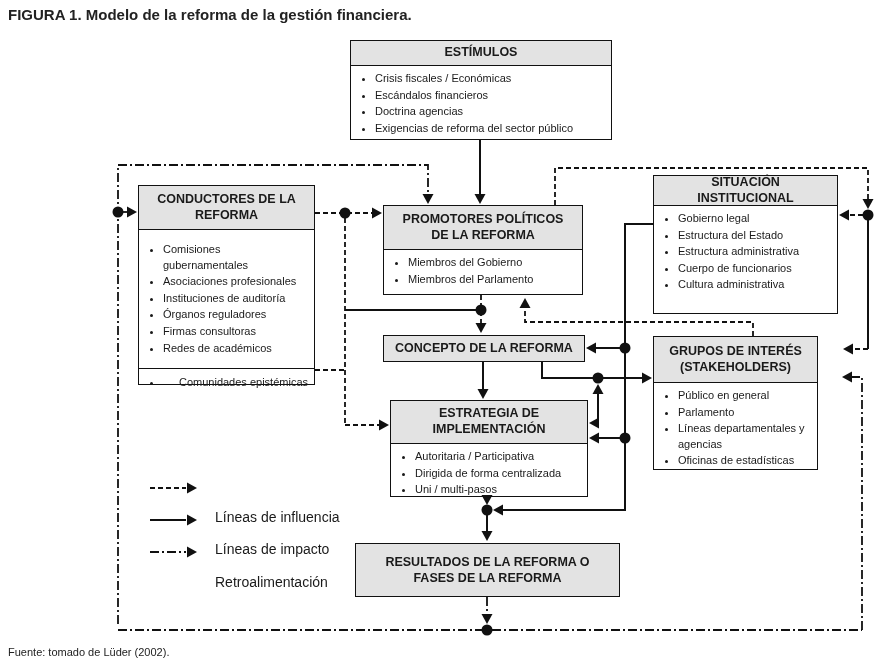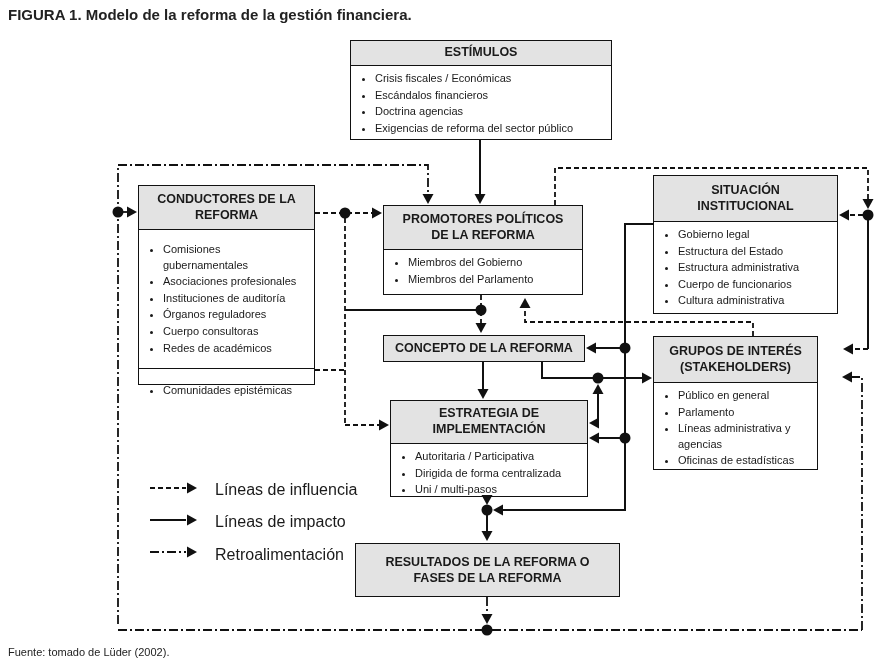--- a/index.html
+++ b/index.html
@@ -11,21 +11,21 @@
   .box{position:absolute;border:1.5px solid #111;background:#fff;box-sizing:border-box;
        display:flex;flex-direction:column;z-index:2;}
   .box-header{background:#e3e3e3;border-bottom:1.5px solid #111;display:flex;align-items:center;
        justify-content:center;text-align:center;font-weight:bold;font-size:12.5px;line-height:1.25;
        flex:0 0 auto;box-sizing:border-box;}
   .box-solid{background:#e3e3e3;display:flex;align-items:center;justify-content:center;
        text-align:center;font-weight:bold;font-size:12.5px;line-height:1.3;}
   .box-list{margin:0;padding:5px 6px 4px 24px;list-style:disc outside;flex:1 1 auto;}
   .box-list li{font-size:11px;line-height:1.42;margin:0 0 1px 0;}
   .sub-list{border-top:1.5px solid #111;}
-  .legend-label{position:absolute;font-size:16px;color:#1a1a1a;z-index:2;}
+  .legend-label{position:absolute;font-size:14px;color:#1a1a1a;z-index:2;margin-top:28px;}
 </style>
 </head>
 <body>
 
 <div class="canvas">
 
   <div class="fig-title">FIGURA 1. Modelo de la reforma de la gestión financiera.</div>
 
   <svg class="connectors" width="888" height="667" viewBox="0 0 888 667">
 
@@ -121,57 +121,57 @@
     </ul>
   </div>
 
   <div class="box" style="left:138px;top:185px;width:177px;height:200px;gap:7px;">
     <div class="box-header" style="height:44px;padding:0 8px;">CONDUCTORES DE LA REFORMA</div>
     <ul class="box-list">
       <li>Comisiones gubernamentales</li>
       <li>Asociaciones profesionales</li>
       <li>Instituciones de auditoría</li>
       <li>Órganos reguladores</li>
-      <li>Cuerpo consultoras</li>
+      <li>Firmas consultoras</li>
       <li>Redes de académicos</li>
     </ul>
-    <ul class="box-list sub-list" style="flex:0 0 auto;padding-top:14px;padding-bottom:6px;">
+    <ul class="box-list sub-list" style="flex:0 0 auto;padding-top:6px;padding-bottom:6px;text-align:right;">
       <li>Comunidades epistémicas</li>
     </ul>
   </div>
 
   <div class="box" style="left:383px;top:205px;width:200px;height:90px;">
     <div class="box-header" style="height:44px;padding:0 10px;">PROMOTORES POLÍTICOS DE LA REFORMA</div>
     <ul class="box-list">
       <li>Miembros del Gobierno</li>
       <li>Miembros del Parlamento</li>
     </ul>
   </div>
 
   <div class="box" style="left:653px;top:175px;width:185px;height:139px;">
-    <div class="box-header" style="height:46px;padding:12px 28px;">SITUACIÓN INSTITUCIONAL</div>
+    <div class="box-header" style="height:30px;padding:12px 28px;">SITUACIÓN INSTITUCIONAL</div>
     <ul class="box-list">
       <li>Gobierno legal</li>
       <li>Estructura del Estado</li>
       <li>Estructura administrativa</li>
       <li>Cuerpo de funcionarios</li>
       <li>Cultura administrativa</li>
     </ul>
   </div>
 
   <div class="box box-solid" style="left:383px;top:335px;width:202px;height:27px;">
     <span>CONCEPTO DE LA REFORMA</span>
   </div>
 
   <div class="box" style="left:653px;top:336px;width:165px;height:134px;">
     <div class="box-header" style="height:46px;padding:0 8px;">GRUPOS DE INTERÉS (STAKEHOLDERS)</div>
     <ul class="box-list">
       <li>Público en general</li>
       <li>Parlamento</li>
-      <li>Líneas administrativa y agencias</li>
+      <li>Líneas departamentales y agencias</li>
       <li>Oficinas de estadísticas</li>
     </ul>
   </div>
 
   <div class="box" style="left:390px;top:400px;width:198px;height:97px;">
     <div class="box-header" style="height:43px;padding:0 10px;">ESTRATEGIA DE IMPLEMENTACIÓN</div>
     <ul class="box-list">
       <li>Autoritaria / Participativa</li>
       <li>Dirigida de forma centralizada</li>
       <li>Uni / multi-pasos</li>

